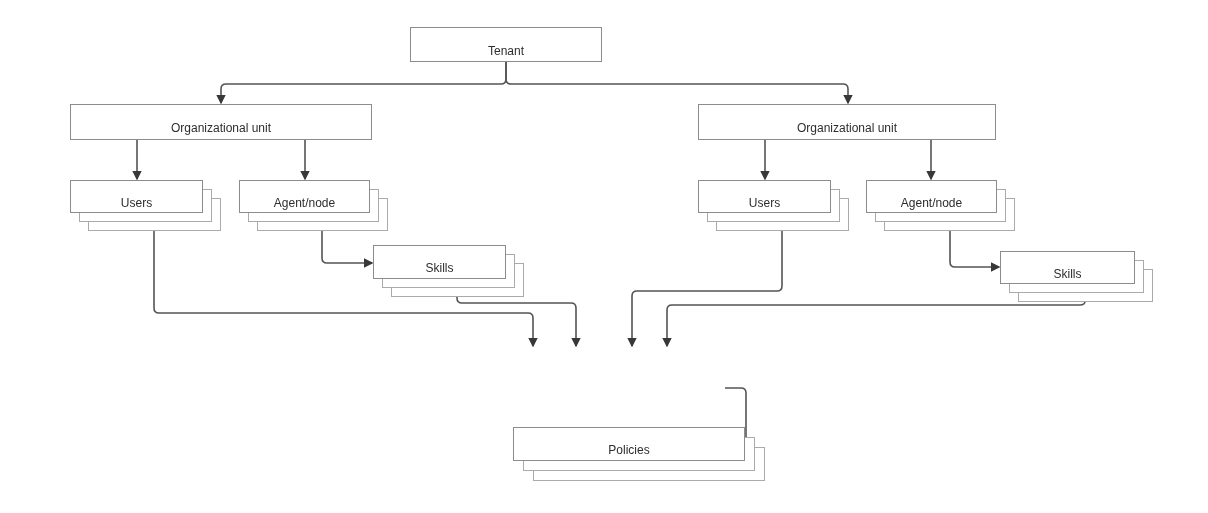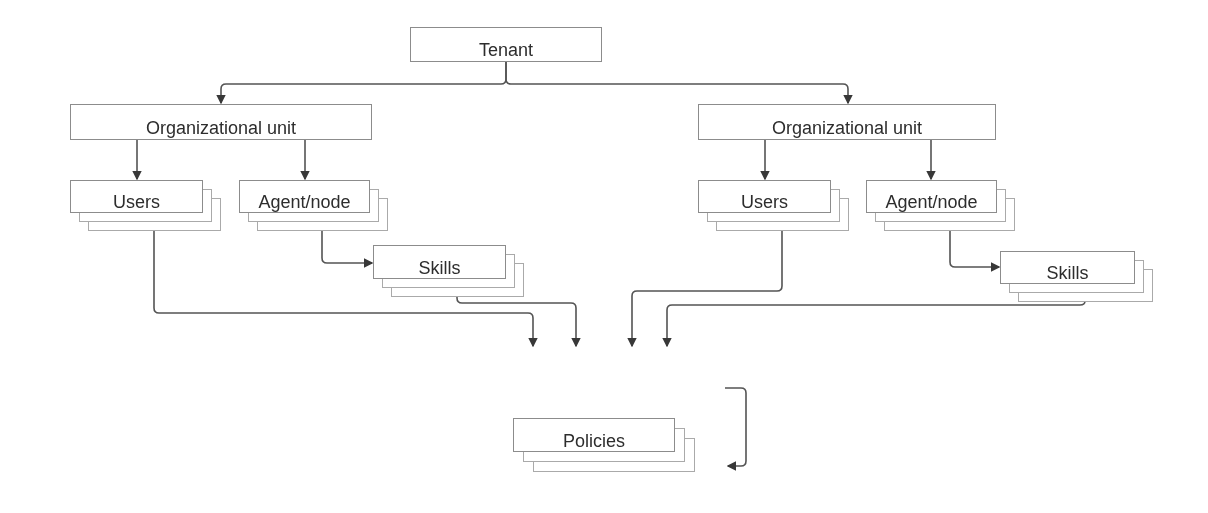--- a/index.html
+++ b/index.html
@@ -19,34 +19,34 @@
   }
   .shadow{border:1.4px solid #aaaaaa;}
   .stack-sm .s1{transform:translate(9px,9px);}
   .stack-sm .s2{transform:translate(18px,18px);}
   .stack-lg .s1{transform:translate(10px,10px);}
   .stack-lg .s2{transform:translate(20px,20px);}
   .face{
     border:1.4px solid #8c8c8c;
     display:flex;align-items:center;justify-content:center;
   }
-  .lbl{font-size:18px;color:#2d2d2d;white-space:nowrap;margin-top:12px;}
+  .lbl{font-size:12px;color:#2d2d2d;white-space:nowrap;margin-top:12px;}
 
   
   .n-tenant      {left:410px;top:27px; width:192px;height:35px;}
   .n-org-left    {left:70px; top:104px;width:302px;height:36px;}
   .n-users-left  {left:70px; top:180px;width:133px;height:33px;}
   .n-agent-left  {left:239px;top:180px;width:131px;height:33px;}
   .n-skills-left {left:373px;top:245px;width:133px;height:34px;}
   .n-org-right   {left:698px;top:104px;width:298px;height:36px;}
   .n-users-right {left:698px;top:180px;width:133px;height:33px;}
   .n-agent-right {left:866px;top:180px;width:131px;height:33px;}
   .n-skills-right{left:1000px;top:251px;width:135px;height:33px;}
   .n-roles       {left:513px;top:347px;width:192px;height:33px;}
-  .n-policies    {left:513px;top:418px;width:162px;height:34px;}
+  .n-policies    {left:513px;top:427px;width:232px;height:34px;}
 </style>
 </head>
 <body>
 
 <div class="stage">
 
   <svg class="edge-layer" width="1208" height="513" viewBox="0 0 1208 513">
     <defs>
       <marker id="arrow" viewBox="0 0 10 10" refX="8.5" refY="5" markerWidth="9.5" markerHeight="9.5" markerUnits="userSpaceOnUse" orient="auto">
         <path d="M0,0 L10,5 L0,10 z" fill="#383838"></path>

